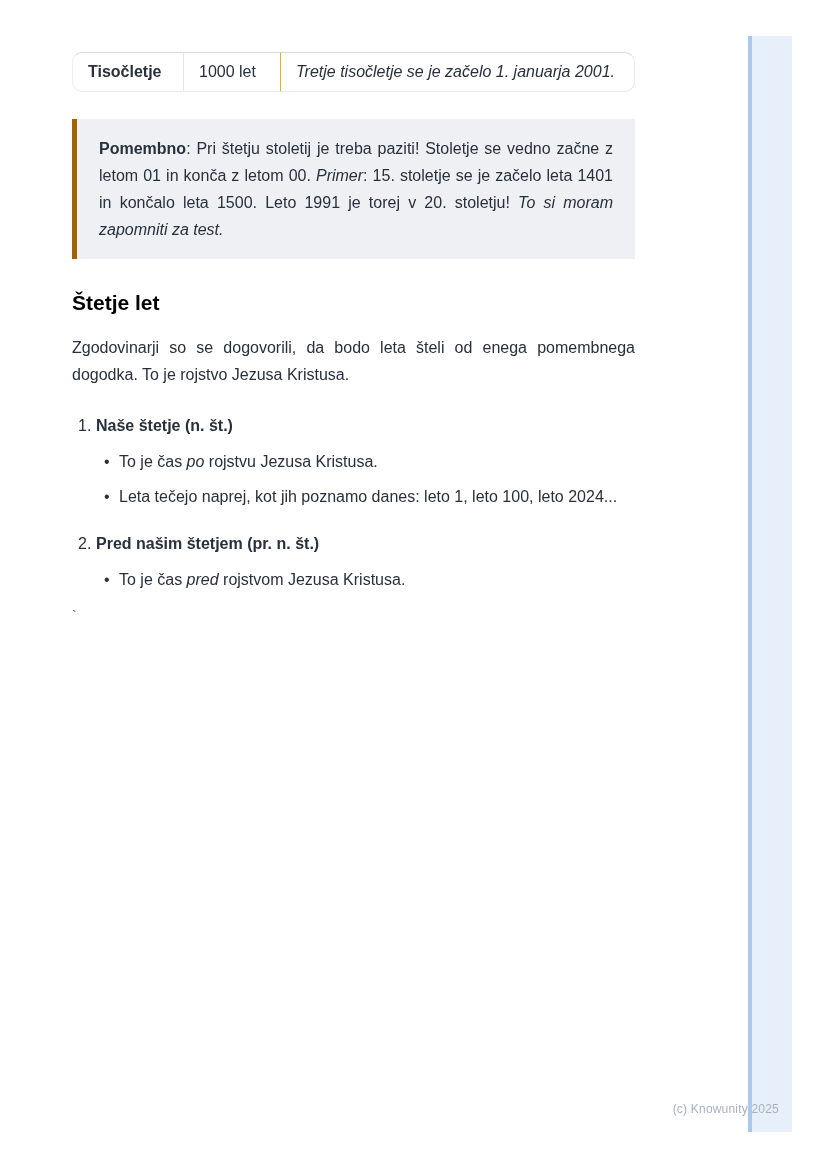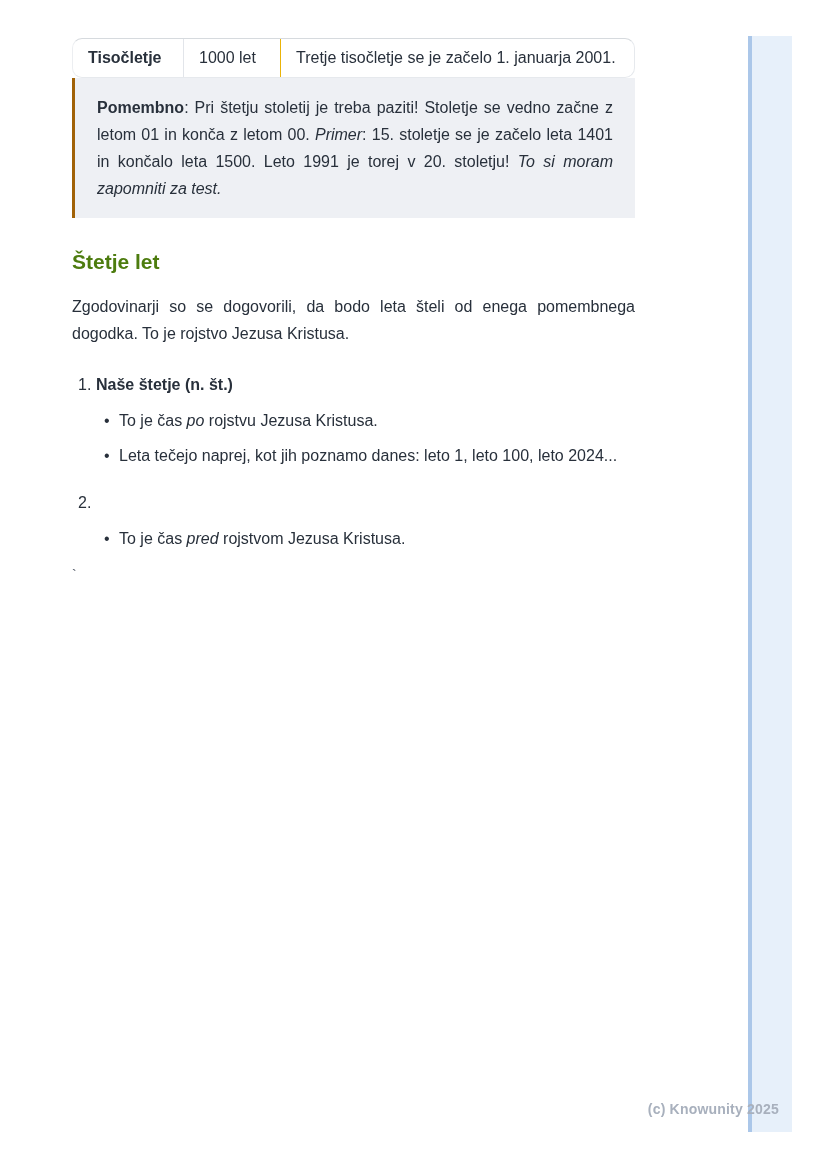--- a/index.html
+++ b/index.html
@@ -12,56 +12,57 @@
     color: #28303b;
     -webkit-font-smoothing: antialiased;
   }
   .content {
     position: absolute;
     left: 72px; top: 0;
     width: 563px;
   }
   
   .doc-table {
-    margin-top: 38px;
+    margin-top: 52px;
     border-top: 1px solid #d6dade;
     border-bottom: 1px solid #e6e9ed;
     border-left: 1px solid #eceef1;
     border-right: 1px solid #e6e9ed;
     border-radius: 10px;
   }
   .t-row { display: flex; }
   .t-cell {
     padding: 8px 15px;
     font-size: 16px;
     line-height: 22px;
     box-sizing: border-box;
   }
   .t-cell.c1 { width: 111px; font-weight: bold; border-right: 1px solid #e2e5ea; }
   .t-cell.c2 { width: 97px;  border-right: 1px solid #eab308; }
-  .t-cell.c3 { flex: 1; }
+  .t-cell.c3 { flex: 1; font-style: italic; }
   
   .callout {
+    margin-top: 27px;
     background: #eef0f4;
-    border-left: 3px solid #a16207;
+    border-left: 5px solid #a16207;
     padding: 16px 22px;
     font-size: 16px;
     line-height: 27px;
     text-align: justify;
     box-sizing: border-box;
   }
   .b { font-weight: bold; }
   .i { font-style: italic; }
   
   h2.section-heading {
     margin: 32px 0 0 0;
     font-size: 21px;
     line-height: 24px;
     font-weight: bold;
-    color: #4d7c0f;
+    color: #000000;
   }
   
   p.intro {
     margin: 19px 0 0 0;
     font-size: 16px;
     line-height: 27px;
     text-align: justify;
   }
   
   .num-list { margin-top: 26px; }
@@ -105,26 +106,25 @@
     background: #e7f0fa;
     border-left: 4px solid #abc7e9;
     box-sizing: border-box;
     z-index: 1;
   }
   
   .footer-note {
     position: absolute;
     top: 1102px;
     right: 49px;
-    font-size: 14px;
+    font-size: 12px;
     line-height: 14px;
     color: #a8b0bd;
     z-index: 5;
     letter-spacing: 0.2px;
-    font-weight: bold;
   }
 </style>
 </head>
 <body>
 
 <div class="content">
 
   <div class="doc-table">
     <div class="t-row">
       <div class="t-cell c1">Tisočletje</div>
@@ -148,20 +148,21 @@
       </div>
       <div class="bullets">
         <div class="bullet"><span>To je čas </span><span class="i">po</span><span> rojstvu Jezusa Kristusa.</span></div>
         <div class="bullet"><span>Leta tečejo naprej, kot jih poznamo danes: leto 1, leto 100, leto 2024...</span></div>
       </div>
     </div>
 
     <div class="num-item">
       <div class="item-head">
         <span class="item-num">2.</span>
+        <span class="item-title">Pred našim štetjem (pr. n. št.)</span>
       </div>
       <div class="bullets">
         <div class="bullet"><span>To je čas </span><span class="i">pred</span><span> rojstvom Jezusa Kristusa.</span></div>
       </div>
     </div>
 
   </div>
 
   <p class="stray">`</p>
 

